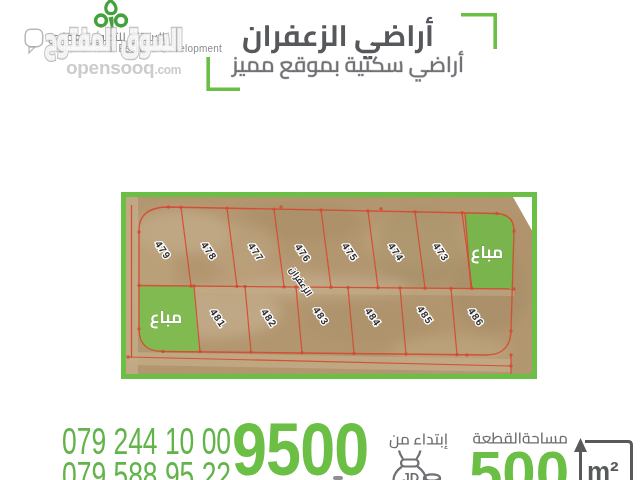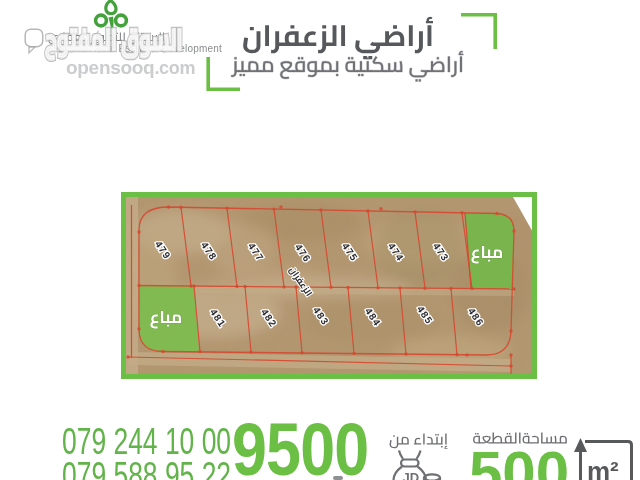--- a/index.html
+++ b/index.html
@@ -26,21 +26,21 @@
 <path d="M5 19 L5 25 L11 19 Z" fill="#fff" stroke="#a5a5a5" stroke-width="1.3" stroke-opacity="0.8"></path>
 </svg>
 
 <svg class="abs" style="left:0;top:0;overflow:visible" width="1" height="1">
       <g transform="translate(45,50) scale(0.67,1) scale(0.0295)">
         <path d="M6740 0V-707H6873V0Z M6446 0V-707H6580V0ZM6333 0V-116H6446V0ZM6333 0Q6327 0 6324 -4Q6320 -8 6318 -16Q6315 -23 6314 -34Q6313 -45 6313 -58Q6313 -76 6315 -89Q6317 -101 6321 -108Q6326 -116 6333 -116Z M6227 0V-116H6333V0ZM5388 0Q5382 0 5379 -4Q5375 -8 5373 -16Q5370 -23 5369 -34Q5368 -45 5368 -58Q5368 -76 5370 -89Q5372 -101 5376 -108Q5381 -116 5388 -116ZM5976 0Q5935 0 5894 -16Q5854 -31 5820 -62L5902 -147Q5922 -131 5939 -123Q5957 -116 5976 -116H6163L6094 -53V-275Q6094 -291 6090 -323Q6087 -356 6080 -398Q6074 -439 6065 -482L6197 -502Q6204 -466 6211 -422Q6217 -377 6222 -338Q6227 -298 6227 -275V0ZM5388 0V-116H5534L5504 -85V-400H5638V0ZM5638 0V-116H5719Q5751 -116 5768 -125Q5785 -135 5792 -164Q5798 -194 5798 -253V-450H5932V-253Q5932 -164 5909 -108Q5887 -52 5840 -26Q5793 0 5719 0ZM6333 0V-116Q6338 -116 6342 -112Q6346 -108 6348 -100Q6350 -92 6352 -82Q6353 -71 6353 -58Q6353 -45 6352 -34Q6350 -23 6348 -16Q6346 -8 6342 -4Q6338 0 6333 0Z M5283 0V-116H5388V0ZM5013 248Q4976 248 4935 243Q4895 237 4849 228L4869 121Q4919 127 4954 130Q4989 133 5013 133Q5085 133 5117 107Q5149 81 5149 29V-410L5182 -386H5057Q5016 -386 4991 -376Q4966 -367 4954 -337Q4943 -308 4943 -248Q4943 -191 4953 -162Q4964 -134 4989 -125Q5014 -116 5057 -116H5149V0H5057Q4972 0 4917 -27Q4862 -54 4835 -109Q4809 -164 4809 -248Q4809 -332 4835 -389Q4862 -445 4917 -474Q4972 -502 5057 -502H5283V29Q5283 97 5250 147Q5216 196 5156 222Q5095 248 5013 248ZM5388 0V-116Q5394 -116 5398 -112Q5401 -108 5404 -100Q5406 -92 5407 -82Q5408 -71 5408 -58Q5408 -45 5407 -34Q5406 -23 5404 -16Q5401 -8 5398 -4Q5394 0 5388 0Z M4187 266Q4105 266 4039 236Q3973 205 3935 152Q3897 98 3897 30Q3897 9 3900 -25Q3904 -59 3909 -100Q3915 -141 3922 -185Q3928 -229 3934 -268L4066 -249Q4056 -183 4048 -128Q4040 -73 4035 -34Q4031 5 4031 26Q4031 66 4050 94Q4068 121 4103 136Q4138 150 4187 150H4421Q4470 150 4502 137Q4534 124 4550 98Q4566 73 4566 36V-415L4599 -386H4473Q4429 -386 4404 -375Q4379 -364 4369 -335Q4359 -305 4359 -251Q4359 -192 4369 -164Q4379 -135 4404 -125Q4429 -116 4473 -116H4566V0H4473Q4388 0 4333 -27Q4278 -53 4252 -109Q4225 -165 4225 -251Q4225 -333 4252 -389Q4278 -445 4333 -474Q4388 -502 4473 -502H4699V36Q4699 107 4663 159Q4626 210 4564 238Q4501 266 4421 266ZM4333 -594V-708H4462V-594ZM4514 -594V-708H4643V-594Z M3416 0V-707H3549V0Z M3122 0V-707H3256V0ZM3009 0V-116H3122V0ZM3009 0Q3003 0 3000 -4Q2996 -8 2994 -16Q2991 -23 2990 -34Q2989 -45 2989 -58Q2989 -76 2991 -89Q2993 -101 2997 -108Q3002 -116 3009 -116Z M2903 0V-116H3009V0ZM2312 0Q2306 0 2303 -4Q2299 -8 2297 -16Q2294 -23 2293 -34Q2292 -45 2292 -58Q2292 -76 2294 -89Q2296 -101 2300 -108Q2305 -116 2312 -116ZM2312 0V-116H2831L2770 -64V-248Q2770 -302 2758 -333Q2746 -363 2716 -376Q2687 -388 2635 -388Q2594 -388 2555 -383Q2515 -377 2493 -368L2576 -446Q2570 -423 2564 -388Q2559 -353 2555 -314Q2551 -274 2551 -236Q2551 -201 2555 -163Q2558 -125 2563 -96Q2567 -67 2570 -56L2443 -21Q2439 -35 2433 -67Q2427 -99 2422 -143Q2418 -187 2418 -236Q2418 -286 2423 -332Q2428 -379 2434 -416Q2441 -454 2447 -477Q2471 -486 2522 -495Q2573 -504 2635 -504Q2725 -504 2784 -479Q2844 -454 2874 -398Q2903 -342 2903 -247V0ZM3009 0V-116Q3014 -116 3018 -112Q3022 -108 3024 -100Q3026 -92 3028 -82Q3029 -71 3029 -58Q3029 -45 3028 -34Q3026 -23 3024 -16Q3022 -8 3018 -4Q3014 0 3009 0Z M2207 0V-116H2312V0ZM1647 0Q1641 0 1638 -4Q1634 -8 1632 -16Q1629 -23 1628 -34Q1627 -45 1627 -58Q1627 -76 1629 -89Q1631 -101 1635 -108Q1640 -116 1647 -116ZM1647 0V-116H2114L2073 -81V-415L2107 -386H1981Q1937 -386 1912 -375Q1887 -364 1877 -335Q1867 -305 1867 -251Q1867 -192 1877 -164Q1887 -135 1912 -125Q1937 -116 1981 -116V-12Q1896 -12 1841 -36Q1786 -60 1759 -112Q1733 -165 1733 -251Q1733 -333 1759 -389Q1786 -445 1841 -474Q1896 -502 1981 -502H2207V0ZM2312 0V-116Q2318 -116 2322 -112Q2326 -108 2328 -100Q2330 -92 2331 -82Q2332 -71 2332 -58Q2332 -45 2331 -34Q2330 -23 2328 -16Q2326 -8 2322 -4Q2318 0 2312 0ZM1928 -594V-708H2062V-594Z M1522 0V-116H1647V0ZM1647 0V-116Q1652 -116 1656 -112Q1660 -108 1662 -100Q1664 -92 1666 -82Q1667 -71 1667 -58Q1667 -45 1666 -34Q1664 -23 1662 -16Q1660 -8 1656 -4Q1653 0 1647 0ZM1230 0Q1224 0 1221 -4Q1217 -8 1215 -16Q1212 -23 1211 -34Q1210 -45 1210 -58Q1210 -76 1212 -89Q1214 -101 1218 -108Q1223 -116 1230 -116ZM1230 0V-116H1467L1389 -51V-502H1522V0ZM1301 -594V-708H1430V-594ZM1483 -594V-708H1611V-594Z M1125 0V-116H1230V0ZM855 248Q818 248 777 243Q737 237 691 228L711 121Q761 127 796 130Q831 133 855 133Q927 133 959 107Q991 81 991 29V-410L1024 -386H899Q858 -386 833 -376Q808 -367 796 -337Q785 -308 785 -248Q785 -191 795 -162Q806 -134 831 -125Q856 -116 899 -116H991V0H899Q814 0 759 -27Q704 -54 677 -109Q651 -164 651 -248Q651 -332 677 -389Q704 -445 759 -474Q814 -502 899 -502H1125V29Q1125 97 1092 147Q1058 196 998 222Q937 248 855 248ZM1230 0V-116Q1236 -116 1240 -112Q1243 -108 1246 -100Q1248 -92 1249 -82Q1250 -71 1250 -58Q1250 -45 1249 -34Q1248 -23 1246 -16Q1243 -8 1240 -4Q1236 0 1230 0Z M454 196 473 303Q428 312 388 318Q347 323 309 323Q228 323 167 297Q107 271 73 222Q40 172 40 104Q40 35 73 -14Q107 -63 167 -90Q228 -116 310 -116H418V0H310Q239 0 206 26Q174 52 174 104Q174 156 206 182Q239 208 309 208Q334 208 369 205Q404 202 454 196ZM103 -371 91 -476Q135 -487 182 -494Q229 -502 273 -502Q355 -502 418 -473Q480 -445 515 -392Q551 -339 551 -264V0H418V-264Q418 -324 380 -355Q342 -386 262 -386Q237 -386 196 -382Q154 -378 103 -371Z" fill="none" stroke="#a0a0a0" stroke-width="160" stroke-opacity="0.75"></path>
         <path d="M6740 0V-707H6873V0Z M6446 0V-707H6580V0ZM6333 0V-116H6446V0ZM6333 0Q6327 0 6324 -4Q6320 -8 6318 -16Q6315 -23 6314 -34Q6313 -45 6313 -58Q6313 -76 6315 -89Q6317 -101 6321 -108Q6326 -116 6333 -116Z M6227 0V-116H6333V0ZM5388 0Q5382 0 5379 -4Q5375 -8 5373 -16Q5370 -23 5369 -34Q5368 -45 5368 -58Q5368 -76 5370 -89Q5372 -101 5376 -108Q5381 -116 5388 -116ZM5976 0Q5935 0 5894 -16Q5854 -31 5820 -62L5902 -147Q5922 -131 5939 -123Q5957 -116 5976 -116H6163L6094 -53V-275Q6094 -291 6090 -323Q6087 -356 6080 -398Q6074 -439 6065 -482L6197 -502Q6204 -466 6211 -422Q6217 -377 6222 -338Q6227 -298 6227 -275V0ZM5388 0V-116H5534L5504 -85V-400H5638V0ZM5638 0V-116H5719Q5751 -116 5768 -125Q5785 -135 5792 -164Q5798 -194 5798 -253V-450H5932V-253Q5932 -164 5909 -108Q5887 -52 5840 -26Q5793 0 5719 0ZM6333 0V-116Q6338 -116 6342 -112Q6346 -108 6348 -100Q6350 -92 6352 -82Q6353 -71 6353 -58Q6353 -45 6352 -34Q6350 -23 6348 -16Q6346 -8 6342 -4Q6338 0 6333 0Z M5283 0V-116H5388V0ZM5013 248Q4976 248 4935 243Q4895 237 4849 228L4869 121Q4919 127 4954 130Q4989 133 5013 133Q5085 133 5117 107Q5149 81 5149 29V-410L5182 -386H5057Q5016 -386 4991 -376Q4966 -367 4954 -337Q4943 -308 4943 -248Q4943 -191 4953 -162Q4964 -134 4989 -125Q5014 -116 5057 -116H5149V0H5057Q4972 0 4917 -27Q4862 -54 4835 -109Q4809 -164 4809 -248Q4809 -332 4835 -389Q4862 -445 4917 -474Q4972 -502 5057 -502H5283V29Q5283 97 5250 147Q5216 196 5156 222Q5095 248 5013 248ZM5388 0V-116Q5394 -116 5398 -112Q5401 -108 5404 -100Q5406 -92 5407 -82Q5408 -71 5408 -58Q5408 -45 5407 -34Q5406 -23 5404 -16Q5401 -8 5398 -4Q5394 0 5388 0Z M4187 266Q4105 266 4039 236Q3973 205 3935 152Q3897 98 3897 30Q3897 9 3900 -25Q3904 -59 3909 -100Q3915 -141 3922 -185Q3928 -229 3934 -268L4066 -249Q4056 -183 4048 -128Q4040 -73 4035 -34Q4031 5 4031 26Q4031 66 4050 94Q4068 121 4103 136Q4138 150 4187 150H4421Q4470 150 4502 137Q4534 124 4550 98Q4566 73 4566 36V-415L4599 -386H4473Q4429 -386 4404 -375Q4379 -364 4369 -335Q4359 -305 4359 -251Q4359 -192 4369 -164Q4379 -135 4404 -125Q4429 -116 4473 -116H4566V0H4473Q4388 0 4333 -27Q4278 -53 4252 -109Q4225 -165 4225 -251Q4225 -333 4252 -389Q4278 -445 4333 -474Q4388 -502 4473 -502H4699V36Q4699 107 4663 159Q4626 210 4564 238Q4501 266 4421 266ZM4333 -594V-708H4462V-594ZM4514 -594V-708H4643V-594Z M3416 0V-707H3549V0Z M3122 0V-707H3256V0ZM3009 0V-116H3122V0ZM3009 0Q3003 0 3000 -4Q2996 -8 2994 -16Q2991 -23 2990 -34Q2989 -45 2989 -58Q2989 -76 2991 -89Q2993 -101 2997 -108Q3002 -116 3009 -116Z M2903 0V-116H3009V0ZM2312 0Q2306 0 2303 -4Q2299 -8 2297 -16Q2294 -23 2293 -34Q2292 -45 2292 -58Q2292 -76 2294 -89Q2296 -101 2300 -108Q2305 -116 2312 -116ZM2312 0V-116H2831L2770 -64V-248Q2770 -302 2758 -333Q2746 -363 2716 -376Q2687 -388 2635 -388Q2594 -388 2555 -383Q2515 -377 2493 -368L2576 -446Q2570 -423 2564 -388Q2559 -353 2555 -314Q2551 -274 2551 -236Q2551 -201 2555 -163Q2558 -125 2563 -96Q2567 -67 2570 -56L2443 -21Q2439 -35 2433 -67Q2427 -99 2422 -143Q2418 -187 2418 -236Q2418 -286 2423 -332Q2428 -379 2434 -416Q2441 -454 2447 -477Q2471 -486 2522 -495Q2573 -504 2635 -504Q2725 -504 2784 -479Q2844 -454 2874 -398Q2903 -342 2903 -247V0ZM3009 0V-116Q3014 -116 3018 -112Q3022 -108 3024 -100Q3026 -92 3028 -82Q3029 -71 3029 -58Q3029 -45 3028 -34Q3026 -23 3024 -16Q3022 -8 3018 -4Q3014 0 3009 0Z M2207 0V-116H2312V0ZM1647 0Q1641 0 1638 -4Q1634 -8 1632 -16Q1629 -23 1628 -34Q1627 -45 1627 -58Q1627 -76 1629 -89Q1631 -101 1635 -108Q1640 -116 1647 -116ZM1647 0V-116H2114L2073 -81V-415L2107 -386H1981Q1937 -386 1912 -375Q1887 -364 1877 -335Q1867 -305 1867 -251Q1867 -192 1877 -164Q1887 -135 1912 -125Q1937 -116 1981 -116V-12Q1896 -12 1841 -36Q1786 -60 1759 -112Q1733 -165 1733 -251Q1733 -333 1759 -389Q1786 -445 1841 -474Q1896 -502 1981 -502H2207V0ZM2312 0V-116Q2318 -116 2322 -112Q2326 -108 2328 -100Q2330 -92 2331 -82Q2332 -71 2332 -58Q2332 -45 2331 -34Q2330 -23 2328 -16Q2326 -8 2322 -4Q2318 0 2312 0ZM1928 -594V-708H2062V-594Z M1522 0V-116H1647V0ZM1647 0V-116Q1652 -116 1656 -112Q1660 -108 1662 -100Q1664 -92 1666 -82Q1667 -71 1667 -58Q1667 -45 1666 -34Q1664 -23 1662 -16Q1660 -8 1656 -4Q1653 0 1647 0ZM1230 0Q1224 0 1221 -4Q1217 -8 1215 -16Q1212 -23 1211 -34Q1210 -45 1210 -58Q1210 -76 1212 -89Q1214 -101 1218 -108Q1223 -116 1230 -116ZM1230 0V-116H1467L1389 -51V-502H1522V0ZM1301 -594V-708H1430V-594ZM1483 -594V-708H1611V-594Z M1125 0V-116H1230V0ZM855 248Q818 248 777 243Q737 237 691 228L711 121Q761 127 796 130Q831 133 855 133Q927 133 959 107Q991 81 991 29V-410L1024 -386H899Q858 -386 833 -376Q808 -367 796 -337Q785 -308 785 -248Q785 -191 795 -162Q806 -134 831 -125Q856 -116 899 -116H991V0H899Q814 0 759 -27Q704 -54 677 -109Q651 -164 651 -248Q651 -332 677 -389Q704 -445 759 -474Q814 -502 899 -502H1125V29Q1125 97 1092 147Q1058 196 998 222Q937 248 855 248ZM1230 0V-116Q1236 -116 1240 -112Q1243 -108 1246 -100Q1248 -92 1249 -82Q1250 -71 1250 -58Q1250 -45 1249 -34Q1248 -23 1246 -16Q1243 -8 1240 -4Q1236 0 1230 0Z M454 196 473 303Q428 312 388 318Q347 323 309 323Q228 323 167 297Q107 271 73 222Q40 172 40 104Q40 35 73 -14Q107 -63 167 -90Q228 -116 310 -116H418V0H310Q239 0 206 26Q174 52 174 104Q174 156 206 182Q239 208 309 208Q334 208 369 205Q404 202 454 196ZM103 -371 91 -476Q135 -487 182 -494Q229 -502 273 -502Q355 -502 418 -473Q480 -445 515 -392Q551 -339 551 -264V0H418V-264Q418 -324 380 -355Q342 -386 262 -386Q237 -386 196 -382Q154 -378 103 -371Z" fill="#ffffff" fill-opacity="0.72" stroke="#ffffff" stroke-width="95" stroke-opacity="0.72"></path>
       </g>
     </svg>
 
-<div class="abs" style="left:66px;top:57px;font-size:19px;font-weight:bold;color:#cbccce;letter-spacing:-0.3px">opensooq<span style="font-size:18px">.com</span></div>
+<div class="abs" style="left:66px;top:57px;font-size:19px;font-weight:bold;color:#cbccce;letter-spacing:-0.3px">opensooq<span style="font-size:12px">.com</span></div>
 
 <svg class="abs" style="left:0;top:0;overflow:visible" width="1" height="1">
       <g transform="translate(242,46) scale(0.0293)">
         <path d="M6331 0V-707H6464V0ZM6337 -788Q6318 -811 6308 -832Q6298 -853 6298 -877Q6298 -911 6316 -938Q6334 -965 6363 -981Q6392 -997 6427 -997Q6446 -997 6466 -991Q6486 -986 6500 -977L6466 -916Q6457 -921 6449 -922Q6440 -924 6431 -924Q6407 -924 6394 -911Q6381 -898 6381 -878Q6381 -865 6386 -854Q6391 -843 6401 -831ZM6276 -780V-852H6518V-780Z M5956 248Q5943 248 5928 247Q5913 246 5897 244L5902 130Q5918 131 5932 132Q5947 133 5954 133Q5993 133 6017 102Q6040 71 6040 15V-502H6174V15Q6174 83 6146 136Q6119 189 6070 219Q6021 248 5956 248Z M5695 0V-707H5828V0Z M4759 0V-116H5515L5402 -18V-228Q5402 -285 5387 -319Q5372 -354 5343 -370Q5315 -386 5275 -386Q5232 -386 5193 -369Q5155 -352 5122 -325Q5089 -298 5061 -267Q5033 -236 5011 -208Q4989 -179 4973 -159L4943 -256Q4982 -303 5013 -342Q5044 -381 5073 -411Q5101 -441 5133 -461Q5164 -481 5202 -491Q5239 -502 5289 -502Q5356 -502 5403 -479Q5450 -457 5479 -418Q5509 -379 5522 -330Q5536 -281 5536 -228V0ZM4885 -116V-502H5019V-116ZM4759 0Q4753 0 4750 -4Q4746 -8 4744 -16Q4741 -23 4740 -34Q4739 -45 4739 -58Q4739 -76 4741 -89Q4743 -101 4747 -108Q4752 -116 4759 -116ZM5155 -593V-707H5290V-593Z M4170 248Q4105 248 4050 230Q3994 211 3953 178Q3912 146 3888 101Q3865 57 3865 5Q3865 -14 3868 -44Q3871 -74 3877 -113Q3882 -152 3889 -196L4021 -178Q4011 -115 4005 -66Q3999 -17 3999 3Q3999 41 4020 70Q4041 99 4080 116Q4118 132 4170 132H4453Q4518 132 4550 99Q4582 66 4582 3V-35H4715V3Q4715 75 4683 130Q4651 185 4592 217Q4534 248 4453 248ZM4538 0Q4492 0 4450 -10Q4407 -20 4369 -46L4445 -142Q4461 -131 4474 -126Q4486 -120 4502 -118Q4517 -116 4538 -116H4759V0ZM4759 0V-116Q4764 -116 4768 -112Q4772 -108 4774 -100Q4776 -92 4777 -82Q4779 -71 4779 -58Q4779 -45 4777 -34Q4776 -23 4774 -16Q4772 -8 4768 -4Q4764 0 4759 0ZM4136 454V340H4265V454ZM4317 454V340H4446V454Z M3384 0V-707H3517V0Z M3090 0V-707H3224V0ZM2977 0V-116H3090V0ZM2977 0Q2971 0 2968 -4Q2964 -8 2962 -16Q2959 -23 2958 -34Q2957 -45 2957 -58Q2957 -76 2959 -89Q2961 -101 2965 -108Q2970 -116 2977 -116Z M2848 0V-116H2977V0ZM2654 248Q2641 248 2626 247Q2611 246 2595 244L2600 130Q2616 131 2630 132Q2645 133 2652 133Q2691 133 2715 102Q2738 71 2738 15V-502H2872V15Q2872 83 2844 136Q2817 189 2768 219Q2719 248 2654 248ZM2977 0V-116Q2983 -116 2986 -112Q2990 -108 2992 -100Q2995 -92 2996 -82Q2997 -71 2997 -58Q2997 -45 2996 -34Q2995 -23 2992 -16Q2990 -8 2986 -4Q2983 0 2977 0ZM2738 -594V-708H2872V-594Z M2226 -16Q2175 -64 2149 -118Q2124 -172 2124 -233Q2124 -292 2146 -342Q2168 -391 2206 -427Q2244 -463 2295 -483Q2345 -502 2401 -502Q2431 -502 2464 -496Q2497 -490 2527 -480L2487 -371Q2466 -378 2446 -382Q2425 -386 2406 -386Q2362 -386 2328 -367Q2294 -347 2276 -313Q2257 -279 2257 -235Q2257 -195 2274 -160Q2290 -125 2321 -97ZM2038 0V-116H2536V0ZM2038 0Q2032 0 2029 -4Q2025 -8 2023 -16Q2020 -23 2019 -34Q2018 -45 2018 -58Q2018 -76 2020 -89Q2022 -101 2026 -108Q2031 -116 2038 -116Z M1933 0V-116H2038V0ZM1373 0Q1367 0 1364 -4Q1360 -8 1358 -16Q1355 -23 1354 -34Q1353 -45 1353 -58Q1353 -76 1355 -89Q1357 -101 1361 -108Q1366 -116 1373 -116ZM1373 0V-116H1840L1799 -81V-415L1833 -386H1707Q1663 -386 1638 -375Q1613 -364 1603 -335Q1593 -305 1593 -251Q1593 -192 1603 -164Q1613 -135 1638 -125Q1663 -116 1707 -116V-12Q1622 -12 1567 -36Q1512 -60 1485 -112Q1459 -165 1459 -251Q1459 -333 1485 -389Q1512 -445 1567 -474Q1622 -502 1707 -502H1933V0ZM2038 0V-116Q2044 -116 2048 -112Q2052 -108 2054 -100Q2056 -92 2057 -82Q2058 -71 2058 -58Q2058 -45 2057 -34Q2056 -23 2054 -16Q2052 -8 2048 -4Q2044 0 2038 0ZM1654 -594V-708H1788V-594Z M1244 0V-116H1373V0ZM1050 248Q1037 248 1022 247Q1007 246 991 244L996 130Q1012 131 1026 132Q1041 133 1048 133Q1087 133 1111 102Q1134 71 1134 15V-502H1268V15Q1268 83 1240 136Q1213 189 1164 219Q1115 248 1050 248ZM1373 0V-116Q1379 -116 1382 -112Q1386 -108 1388 -100Q1391 -92 1392 -82Q1393 -71 1393 -58Q1393 -45 1392 -34Q1391 -23 1388 -16Q1386 -8 1382 -4Q1379 0 1373 0Z M789 0V-707H922V0Z M342 248Q255 248 187 216Q118 185 79 129Q40 73 40 2Q40 -18 43 -51Q46 -84 52 -125Q57 -166 63 -208Q70 -251 76 -291L208 -273Q197 -206 190 -150Q182 -95 178 -56Q174 -17 174 1Q174 41 194 70Q214 99 251 116Q289 132 342 132Q397 132 431 116Q465 100 480 72Q496 44 496 9V-502H630V9Q630 81 592 135Q555 189 490 219Q425 248 342 248ZM269 -538V-652H403V-538Z" fill="#57585c"></path>
       </g>
     </svg>
 
 <svg class="abs" style="left:0;top:0;overflow:visible" width="1" height="1">
       <g transform="translate(232,72) scale(0.0216)">
         <path d="M10555 0V-714H10648V0ZM10551 -784Q10534 -805 10526 -825Q10517 -844 10517 -866Q10517 -896 10532 -921Q10547 -945 10573 -959Q10598 -972 10628 -972Q10645 -972 10662 -968Q10679 -963 10692 -954L10664 -905Q10655 -910 10648 -912Q10640 -913 10631 -913Q10608 -913 10595 -900Q10581 -887 10581 -866Q10581 -854 10587 -842Q10592 -830 10603 -816ZM10497 -782V-840H10706V-782Z M10199 229Q10186 229 10171 227Q10157 226 10142 225L10150 142Q10165 143 10177 144Q10190 145 10198 145Q10243 145 10271 111Q10298 77 10298 16V-501H10392V16Q10392 79 10367 127Q10342 175 10299 202Q10256 229 10199 229Z M9995 0V-714H10088V0Z M9074 0V-83H9818L9734 -9V-238Q9734 -299 9717 -338Q9701 -378 9668 -398Q9635 -417 9586 -417Q9543 -417 9505 -402Q9467 -387 9435 -362Q9403 -338 9375 -309Q9347 -280 9324 -251Q9302 -222 9284 -199L9257 -277Q9286 -312 9313 -346Q9340 -379 9368 -407Q9397 -435 9429 -456Q9462 -477 9502 -489Q9541 -501 9591 -501Q9661 -501 9707 -477Q9753 -453 9779 -414Q9806 -375 9817 -329Q9828 -282 9828 -238V0ZM9212 -83V-501H9305V-83ZM9074 0Q9068 0 9064 -3Q9060 -6 9058 -11Q9056 -17 9055 -25Q9054 -33 9054 -42Q9054 -55 9056 -64Q9057 -73 9062 -78Q9066 -83 9074 -83ZM9484 -590V-687H9577V-590Z M8499 248Q8439 248 8388 231Q8336 214 8298 184Q8259 153 8238 111Q8216 69 8216 20Q8216 0 8219 -32Q8223 -65 8228 -106Q8234 -146 8241 -189L8333 -177Q8322 -111 8316 -57Q8309 -4 8309 18Q8309 61 8333 94Q8357 127 8400 146Q8443 165 8499 165H8782Q8855 165 8893 125Q8930 86 8930 10V-25H9023V10Q9023 80 8994 134Q8966 187 8912 218Q8859 248 8782 248ZM8876 0Q8839 0 8802 -8Q8765 -16 8730 -39L8783 -108Q8797 -99 8810 -93Q8823 -87 8839 -85Q8855 -83 8876 -83H9074V0ZM9074 0V-83Q9080 -83 9084 -80Q9087 -77 9090 -72Q9092 -67 9093 -59Q9094 -52 9094 -42Q9094 -33 9093 -25Q9092 -17 9090 -11Q9087 -6 9084 -3Q9080 0 9074 0ZM8499 437V340H8591V437ZM8649 437V340H8741V437Z M7650 0Q7614 0 7579 -14Q7545 -27 7514 -56L7573 -118Q7595 -100 7613 -92Q7631 -83 7650 -83H7831L7790 -43V-277Q7790 -295 7786 -327Q7783 -360 7776 -402Q7770 -443 7761 -486L7852 -501Q7859 -465 7866 -422Q7873 -379 7878 -340Q7883 -301 7883 -277V0ZM7107 0V-83H7253L7230 -60V-400H7323V0ZM7323 0V-83H7427Q7461 -83 7478 -93Q7495 -103 7502 -133Q7509 -163 7509 -221V-450H7603V-221Q7603 -140 7584 -91Q7566 -42 7528 -21Q7490 0 7427 0ZM7107 0Q7101 0 7097 -3Q7093 -6 7091 -11Q7089 -17 7088 -25Q7087 -33 7087 -42Q7087 -55 7089 -64Q7090 -73 7095 -78Q7099 -83 7107 -83Z M7000 0V-83H7107V0ZM6438 0Q6432 0 6428 -3Q6424 -6 6422 -11Q6420 -17 6419 -25Q6418 -33 6418 -42Q6418 -55 6420 -64Q6421 -73 6426 -78Q6430 -83 6438 -83ZM6438 0V-83H6938L6906 -55V-222Q6906 -275 6893 -309Q6879 -344 6852 -360Q6825 -377 6785 -377H6566L6502 -472L6548 -559Q6559 -579 6571 -602Q6584 -624 6602 -653Q6621 -683 6650 -725L6728 -680Q6700 -637 6682 -609Q6665 -581 6653 -561Q6641 -540 6630 -520L6583 -430L6563 -460H6785Q6848 -460 6890 -439Q6932 -417 6956 -382Q6979 -347 6990 -304Q7000 -262 7000 -222V0ZM7107 0V-83Q7113 -83 7117 -80Q7121 -77 7123 -72Q7125 -67 7126 -59Q7127 -52 7127 -42Q7127 -33 7126 -25Q7125 -17 7123 -11Q7121 -6 7117 -3Q7113 0 7107 0Z M6331 0V-83H6438V0ZM6130 0Q6124 0 6120 -3Q6116 -6 6114 -11Q6112 -17 6111 -25Q6110 -33 6110 -42Q6110 -55 6112 -64Q6113 -73 6118 -78Q6122 -83 6130 -83ZM6130 0V-83H6285L6237 -45V-501H6331V0ZM6438 0V-83Q6444 -83 6448 -80Q6452 -77 6454 -72Q6456 -67 6457 -59Q6458 -52 6458 -42Q6458 -33 6457 -25Q6456 -17 6454 -11Q6452 -6 6448 -3Q6444 0 6438 0ZM6237 -591V-688H6331V-591Z M6017 0V-83H6130V0ZM6130 0V-83Q6136 -83 6140 -80Q6144 -77 6146 -72Q6148 -67 6149 -59Q6150 -52 6150 -42Q6150 -33 6149 -25Q6148 -17 6146 -11Q6144 -6 6140 -3Q6136 0 6130 0ZM5802 0Q5796 0 5792 -3Q5788 -6 5786 -11Q5784 -17 5783 -25Q5782 -33 5782 -42Q5782 -55 5784 -64Q5785 -73 5790 -78Q5794 -83 5802 -83ZM5802 0V-83H5972L5924 -45V-501H6017V0ZM5841 189V92H5933V189ZM5990 189V92H6082V189Z M5483 0Q5396 0 5346 -27Q5296 -53 5274 -109Q5253 -164 5253 -249Q5253 -335 5274 -391Q5296 -447 5346 -474Q5396 -501 5483 -501H5695V-46H5602V-450L5640 -417H5483Q5430 -417 5400 -404Q5370 -392 5358 -355Q5346 -319 5346 -249Q5346 -180 5358 -144Q5370 -109 5399 -96Q5429 -83 5483 -83H5802V0ZM5802 0V-83Q5808 -83 5812 -80Q5816 -77 5818 -72Q5820 -67 5821 -59Q5822 -52 5822 -42Q5822 -33 5821 -25Q5820 -17 5818 -11Q5816 -6 5812 -3Q5808 0 5802 0ZM5372 -591V-688H5464V-591ZM5521 -591V-688H5613V-591Z M4715 0V-83H4870L4822 -45V-501H4916V0ZM4715 0Q4709 0 4705 -3Q4701 -6 4699 -11Q4697 -17 4696 -25Q4695 -33 4695 -42Q4695 -55 4697 -64Q4698 -73 4703 -78Q4707 -83 4715 -83ZM4822 189V92H4916V189Z M4608 0V-83H4715V0ZM4034 0Q4028 0 4024 -3Q4020 -6 4018 -11Q4016 -17 4015 -25Q4014 -33 4014 -42Q4014 -55 4016 -64Q4017 -73 4022 -78Q4026 -83 4034 -83ZM4034 0V-83H4573L4514 -39V-246Q4514 -312 4499 -349Q4485 -386 4449 -402Q4413 -418 4351 -418Q4309 -418 4268 -412Q4227 -406 4204 -396L4261 -452Q4255 -429 4249 -393Q4243 -357 4239 -315Q4235 -274 4235 -233Q4235 -192 4239 -152Q4243 -112 4248 -82Q4253 -52 4256 -41L4167 -16Q4163 -29 4157 -61Q4152 -93 4147 -138Q4143 -183 4143 -233Q4143 -282 4147 -329Q4152 -375 4159 -413Q4165 -451 4171 -474Q4194 -483 4243 -492Q4291 -501 4351 -501Q4436 -501 4493 -476Q4551 -451 4579 -395Q4608 -340 4608 -246V0ZM4715 0V-83Q4721 -83 4725 -80Q4729 -77 4731 -72Q4733 -67 4734 -59Q4735 -52 4735 -42Q4735 -33 4734 -25Q4733 -17 4731 -11Q4729 -6 4725 -3Q4721 0 4715 0Z M3927 0V-83H4034V0ZM3681 229Q3645 229 3606 223Q3566 218 3519 208L3533 133Q3586 139 3621 142Q3656 145 3681 145Q3761 145 3797 115Q3834 85 3834 28V-442L3872 -417H3715Q3662 -417 3632 -404Q3602 -392 3590 -355Q3578 -319 3578 -249Q3578 -180 3590 -144Q3602 -109 3631 -96Q3661 -83 3715 -83H3834V0H3715Q3628 0 3578 -27Q3528 -53 3506 -109Q3485 -164 3485 -249Q3485 -335 3506 -391Q3528 -447 3578 -474Q3628 -501 3715 -501H3927V27Q3927 91 3897 136Q3867 182 3812 205Q3757 229 3681 229ZM4034 0V-83Q4040 -83 4044 -80Q4048 -77 4050 -72Q4052 -67 4053 -59Q4054 -52 4054 -42Q4054 -33 4053 -25Q4052 -17 4050 -11Q4048 -6 4044 -3Q4040 0 4034 0Z M2832 0V-83H3326L3278 -41V-450L3317 -417H3159Q3105 -417 3075 -404Q3045 -391 3034 -355Q3022 -319 3022 -250Q3022 -181 3034 -145Q3045 -109 3075 -96Q3105 -83 3159 -83V-18Q3072 -18 3022 -40Q2972 -62 2950 -113Q2929 -164 2929 -250Q2929 -335 2950 -391Q2972 -446 3022 -474Q3072 -501 3159 -501H3371V0ZM2832 0Q2826 0 2822 -3Q2818 -6 2816 -11Q2814 -17 2813 -25Q2812 -33 2812 -42Q2812 -55 2814 -64Q2815 -73 2820 -78Q2824 -83 2832 -83ZM3053 -591V-688H3145V-591ZM3203 -591V-688H3295V-591Z M2626 223 2640 299Q2593 308 2553 314Q2514 319 2478 319Q2403 319 2347 296Q2292 272 2262 227Q2232 181 2232 118Q2232 66 2252 23Q2271 -19 2307 -50Q2344 -81 2394 -97L2419 -108Q2456 -123 2493 -142Q2530 -161 2565 -185Q2600 -209 2627 -238Q2654 -267 2670 -300Q2686 -334 2686 -372V-433L2734 -358Q2679 -388 2623 -402Q2567 -417 2515 -417Q2463 -417 2408 -402Q2352 -388 2297 -358L2345 -433V-372Q2345 -337 2362 -298Q2380 -259 2411 -221Q2443 -183 2485 -152Q2528 -121 2579 -102Q2630 -83 2685 -83H2832V0H2696Q2618 0 2550 -25Q2482 -50 2427 -92Q2372 -133 2333 -182Q2293 -232 2272 -282Q2251 -331 2251 -372V-431Q2294 -454 2340 -470Q2385 -485 2430 -493Q2475 -501 2515 -501Q2556 -501 2601 -493Q2645 -485 2690 -470Q2735 -454 2778 -431V-372Q2778 -315 2755 -268Q2731 -220 2693 -182Q2655 -144 2610 -115Q2564 -85 2520 -65Q2510 -61 2494 -54Q2478 -46 2461 -39Q2444 -31 2431 -26Q2417 -21 2415 -19Q2392 -8 2372 9Q2351 26 2339 53Q2326 79 2326 117Q2326 175 2363 206Q2400 236 2478 236Q2502 236 2538 233Q2574 229 2626 223ZM2832 0V-83Q2837 -83 2841 -80Q2845 -77 2847 -72Q2849 -67 2850 -59Q2852 -52 2852 -42Q2852 -33 2850 -25Q2849 -17 2847 -11Q2845 -6 2841 -3Q2837 0 2832 0Z M1326 0V-83H1865L1806 -39V-246Q1806 -312 1791 -349Q1777 -386 1741 -402Q1705 -418 1643 -418Q1601 -418 1560 -412Q1519 -406 1496 -396L1553 -452Q1547 -429 1541 -393Q1535 -357 1531 -315Q1527 -274 1527 -233Q1527 -192 1531 -152Q1535 -112 1540 -82Q1545 -52 1548 -41L1459 -16Q1455 -29 1449 -61Q1444 -93 1439 -138Q1435 -183 1435 -233Q1435 -282 1439 -329Q1444 -375 1451 -413Q1457 -451 1463 -474Q1486 -483 1535 -492Q1583 -501 1643 -501Q1728 -501 1785 -476Q1843 -451 1871 -395Q1900 -340 1900 -246V0ZM1326 0Q1320 0 1316 -3Q1312 -6 1310 -11Q1308 -17 1307 -25Q1306 -33 1306 -42Q1306 -55 1308 -64Q1309 -73 1314 -78Q1318 -83 1326 -83Z M1219 0V-83H1326V0ZM645 0Q639 0 635 -3Q631 -6 629 -11Q627 -17 626 -25Q625 -33 625 -42Q625 -55 627 -64Q628 -73 633 -78Q637 -83 645 -83ZM645 0V-83H1184L1125 -39V-246Q1125 -312 1110 -349Q1096 -386 1060 -402Q1024 -418 962 -418Q920 -418 879 -412Q838 -406 815 -396L872 -452Q866 -429 860 -393Q854 -357 850 -315Q846 -274 846 -233Q846 -192 850 -152Q854 -112 859 -82Q864 -52 867 -41L778 -16Q774 -29 768 -61Q763 -93 758 -138Q754 -183 754 -233Q754 -282 758 -329Q763 -375 770 -413Q776 -451 782 -474Q805 -483 854 -492Q902 -501 962 -501Q1047 -501 1104 -476Q1162 -451 1190 -395Q1219 -340 1219 -246V0ZM1326 0V-83Q1332 -83 1336 -80Q1340 -77 1342 -72Q1344 -67 1345 -59Q1346 -52 1346 -42Q1346 -33 1345 -25Q1344 -17 1342 -11Q1340 -6 1336 -3Q1332 0 1326 0Z M532 0V-83H645V0ZM645 0V-83Q651 -83 655 -80Q659 -77 661 -72Q663 -67 664 -59Q665 -52 665 -42Q665 -33 664 -25Q663 -17 661 -11Q659 -6 655 -3Q651 0 645 0ZM317 0Q311 0 307 -3Q303 -6 301 -11Q299 -17 298 -25Q297 -33 297 -42Q297 -55 299 -64Q300 -73 305 -78Q309 -83 317 -83ZM317 0V-83H487L439 -45V-501H532V0ZM356 189V92H448V189ZM505 189V92H597V189Z M189 0V-83H317V0ZM17 229Q4 229 -11 227Q-25 226 -40 225L-32 142Q-17 143 -5 144Q8 145 16 145Q61 145 89 111Q116 77 116 16V-501H210V16Q210 79 185 127Q160 175 117 202Q74 229 17 229ZM317 0V-83Q323 -83 327 -80Q331 -77 333 -72Q335 -67 336 -59Q337 -52 337 -42Q337 -33 336 -25Q335 -17 333 -11Q331 -6 327 -3Q323 0 317 0ZM116 -591V-688H210V-591Z" fill="#717276" stroke="#717276" stroke-width="16"></path>

